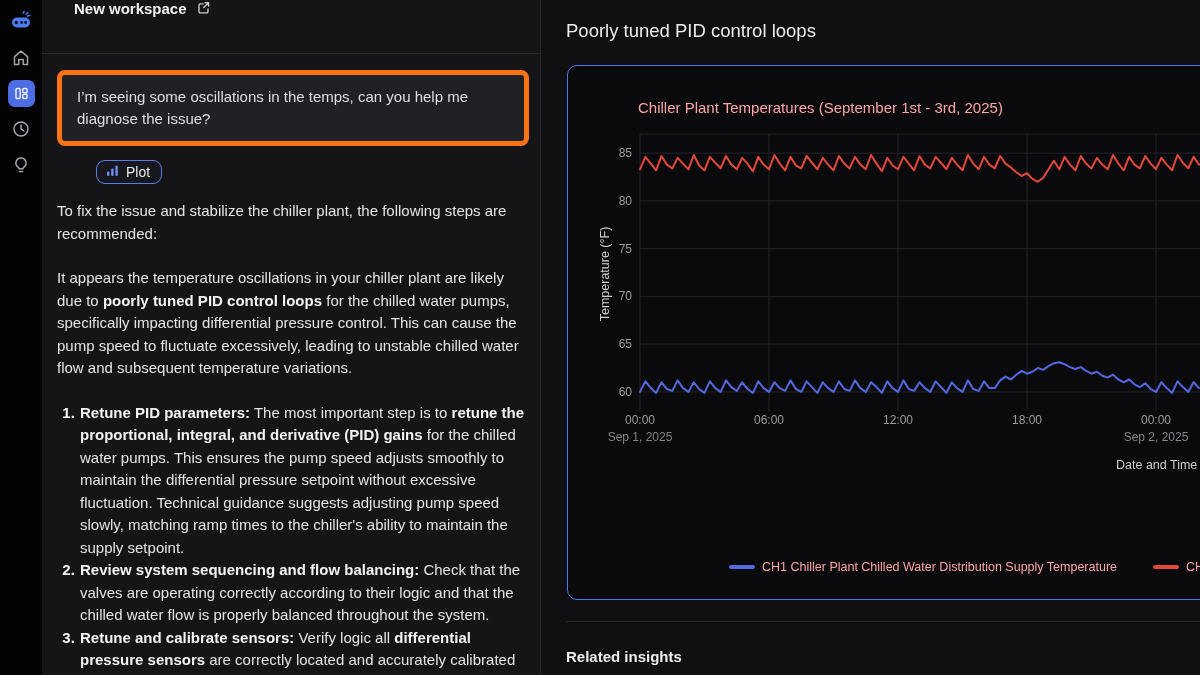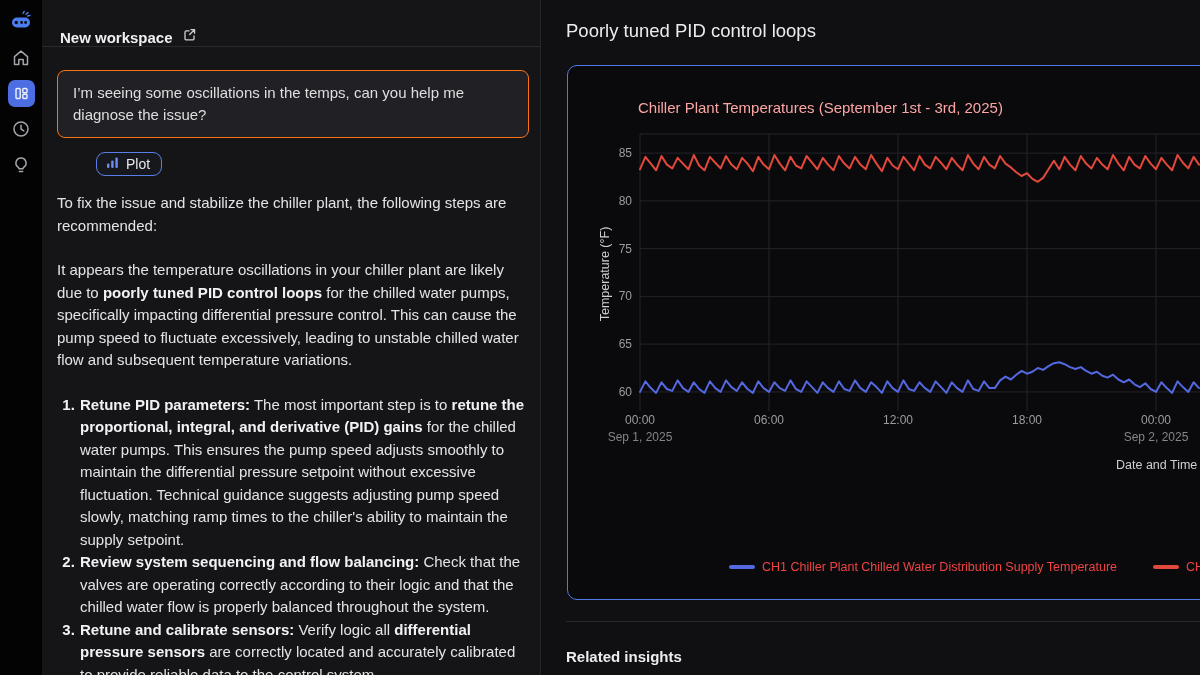--- a/index.html
+++ b/index.html
@@ -9,44 +9,44 @@
   
   .rail { position:absolute; left:0; top:0; width:42px; height:675px; background:#030304; z-index:5; }
   .rail-item { position:absolute; left:0; width:42px; height:30px; display:flex; align-items:center; justify-content:center; }
   .rail svg { display:block; }
   .rail .glyph { stroke:#a2a5ab; fill:none; stroke-width:1.5; stroke-linecap:round; stroke-linejoin:round; }
   .rail-active-box { width:27px; height:27px; background:#4d6de3; border-radius:7px; display:flex; align-items:center; justify-content:center; }
   .rail-active-box .glyph { stroke:#eef2ff; stroke-width:1.4; }
 
   
   .chat { position:absolute; left:42px; top:0; width:499px; height:675px; background:#151517; border-right:1px solid #27272b; overflow:hidden; }
-  .chat-header { position:absolute; left:0; top:0; width:100%; height:47px; border-bottom:1px solid #2a2a2e; display:flex; align-items:flex-end; padding-left:18px; gap:9px; }
+  .chat-header { position:absolute; left:0; top:0; width:100%; height:54px; border-bottom:1px solid #2a2a2e; display:flex; align-items:flex-start; padding-left:32px; gap:9px; }
   .chat-title { font-size:15px; font-weight:700; color:#f0f0f2; }
   .ext-icon { stroke:#cfcfd3; fill:none; stroke-width:1.4; stroke-linecap:round; stroke-linejoin:round; }
   .chat-body { position:absolute; left:15px; top:47px; width:472px; }
-  .user-msg { margin-top:23px; background:#212125; border:1px solid #f97316; border-radius:8px; padding:11px 15px; font-size:15px; line-height:22px; color:#dfdfe2; }
+  .user-msg { margin-top:23px; background:#212125; border:5px solid #f97316; border-radius:8px; padding:11px 15px; font-size:15px; line-height:22px; color:#dfdfe2; }
   .plot-chip { margin-top:14px; display:inline-flex; align-items:center; gap:7px; border:1px solid #5b7fe8; border-radius:9px; background:#17181d; padding:3px 11px 3px 9px; font-size:14px; color:#e8e8ea; cursor:pointer;margin-left:39px; }
   .answer { margin-top:16px; font-size:15px; line-height:22.5px; color:#e4e4e7; }
   .answer p { margin:0 0 22px 0; }
   .answer .b { font-weight:700; color:#f2f2f4; }
   .answer ol { margin:0; padding-left:22px; }
   .answer li { padding-left:1px; }
   .answer li::marker { font-weight:700; color:#f2f2f4; }
 
   
   .main { position:absolute; left:542px; top:0; width:658px; height:675px; background:#101012; }
   .main-title { position:absolute; left:24px; top:20px; font-size:18.5px; font-weight:500; color:#ececef; }
   .chart-card { position:absolute; left:25px; top:65px; width:690px; height:535px; background:#0a0a0c; border:1.5px solid #4e79e6; border-radius:10px; }
   .chart-title { position:absolute; left:70px; top:33px; font-size:15px; color:#fca5a5; }
   .chart-svg { position:absolute; left:0; top:0; }
   .grid { stroke:#242428; stroke-width:1; }
   .ytick, .xtick { fill:#9b9ba1; font-size:12px; }
   .xsub { fill:#84848a; font-size:12px; }
   .axis-label { fill:#cfcfd3; font-size:12.5px; }
-  .legend-item { position:absolute; top:494px; display:flex; align-items:center; gap:7px; font-size:12.5px; color:#ef4444; white-space:nowrap; }
+  .legend-item { position:absolute; top:494px; display:flex; align-items:center; gap:7px; font-size:12.5px; color:#fca5a5; white-space:nowrap; }
   .legend-swatch { width:26px; height:3.5px; border-radius:2px; }
   .divider { position:absolute; left:24px; right:0; top:621px; height:1px; background:#2a2a2e; }
   .related { position:absolute; left:24px; top:648px; font-size:15px; font-weight:700; color:#ececef; }
 </style>
 </head>
 <body>
 
 <div class="rail">
   <div class="rail-item" style="top:7px;">
     <span>

